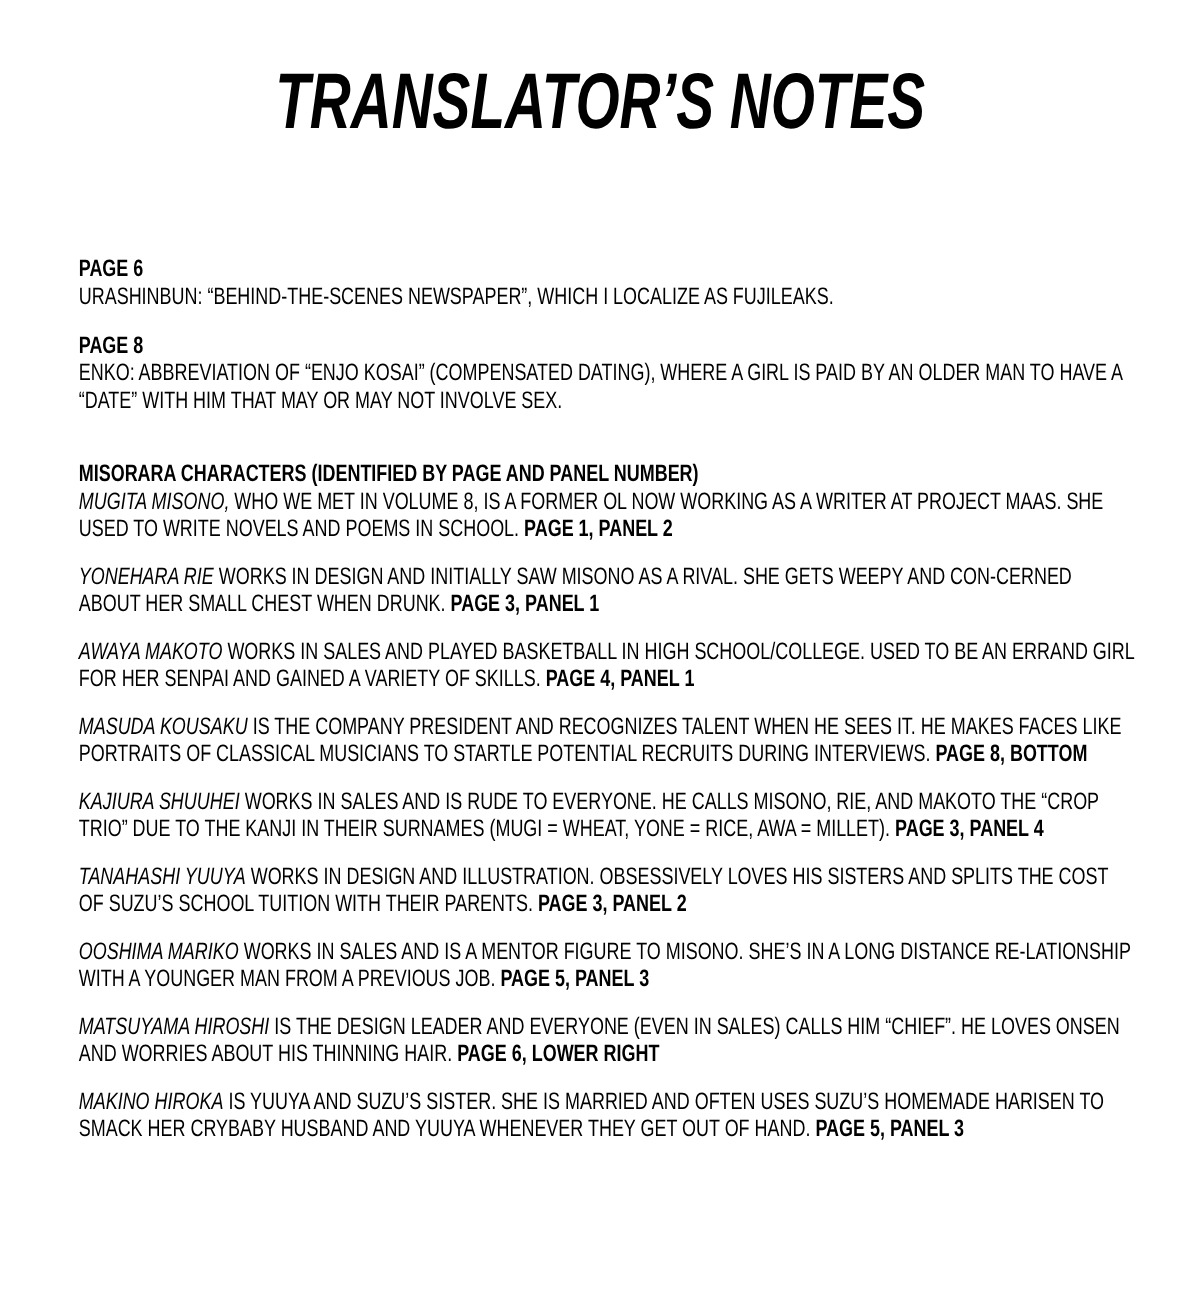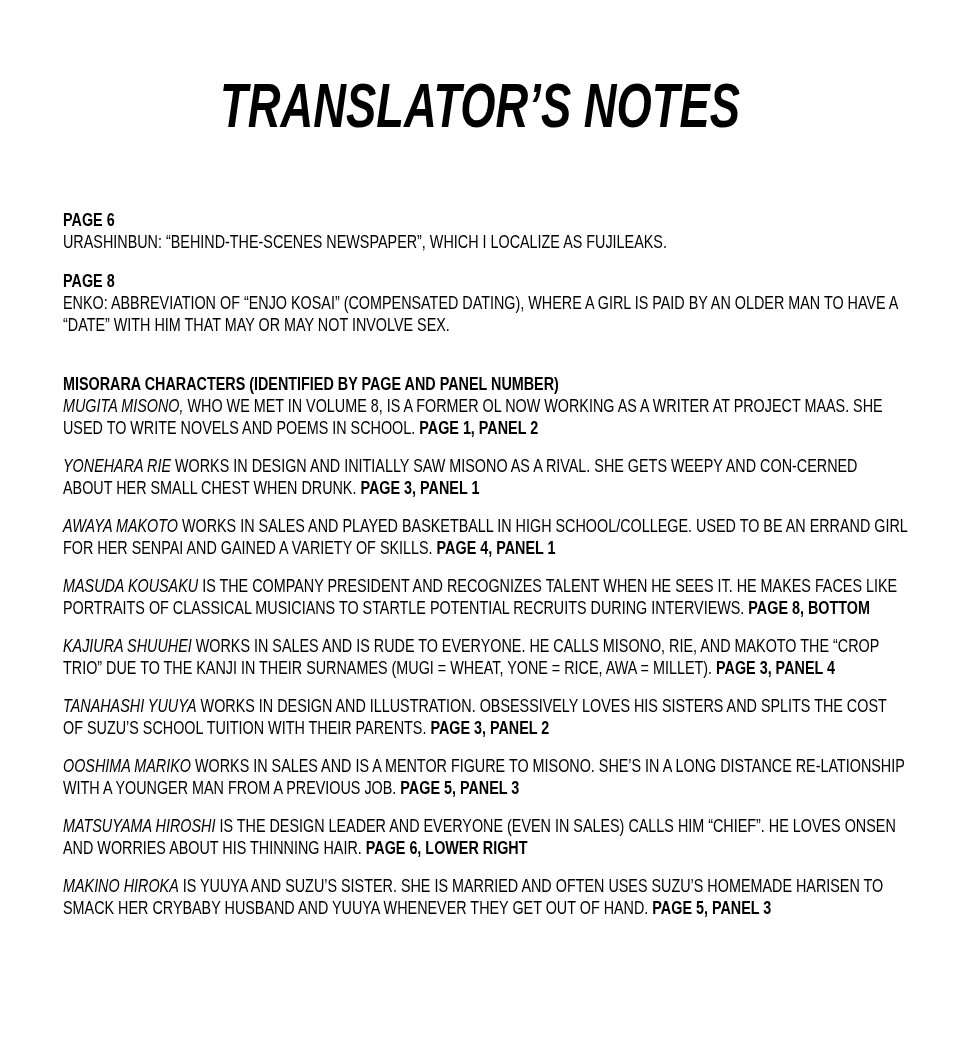--- a/index.html
+++ b/index.html
@@ -13,36 +13,36 @@
     color: #000000;
     -webkit-font-smoothing: antialiased;
   }
   .page {
     position: relative;
     width: 960px;
     height: 1046px;
     background: #ffffff;
   }
   .title-wrap {
-    padding-top: 74px;
+    padding-top: 50px;
     text-align: center;
   }
   .title {
     display: inline-block;
     font-size: 63px;
     line-height: 1;
     font-weight: bold;
     font-style: italic;
     white-space: nowrap;
     letter-spacing: 0px;
     transform: scaleX(0.72);
     transform-origin: 50% 50%;
   }
   .content {
-    margin: 72px 0 0 63px;
+    margin: 92px 0 0 63px;
   }
   
   .text-scale {
     width: 1118px;
     transform: scaleX(0.756);
     transform-origin: 0 0;
     font-size: 19px;
     line-height: 22px;
     letter-spacing: 0px;
   }

